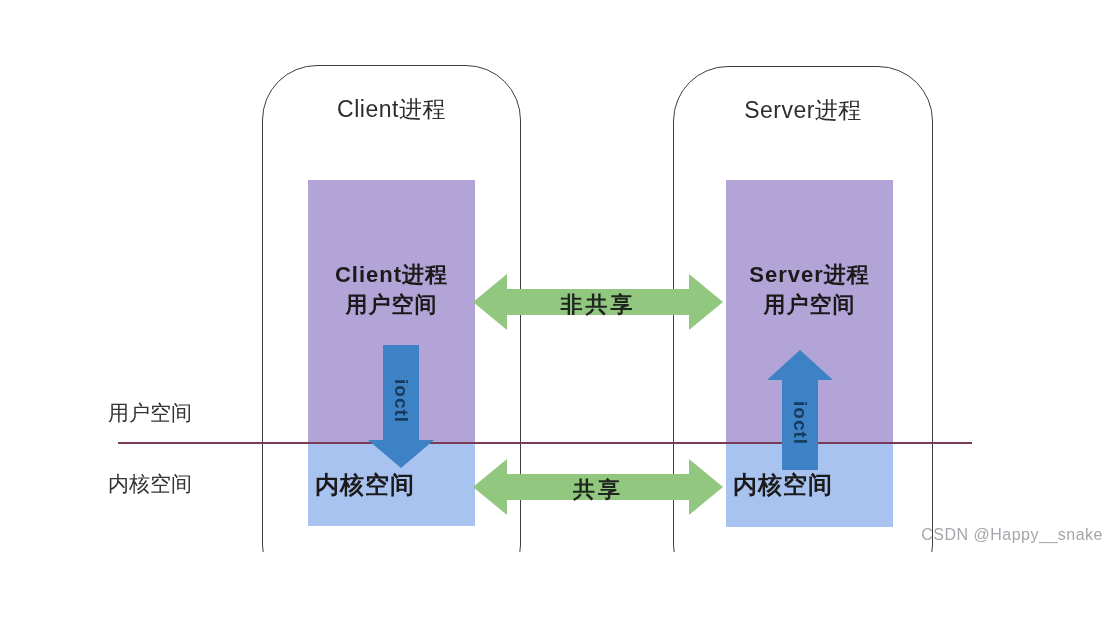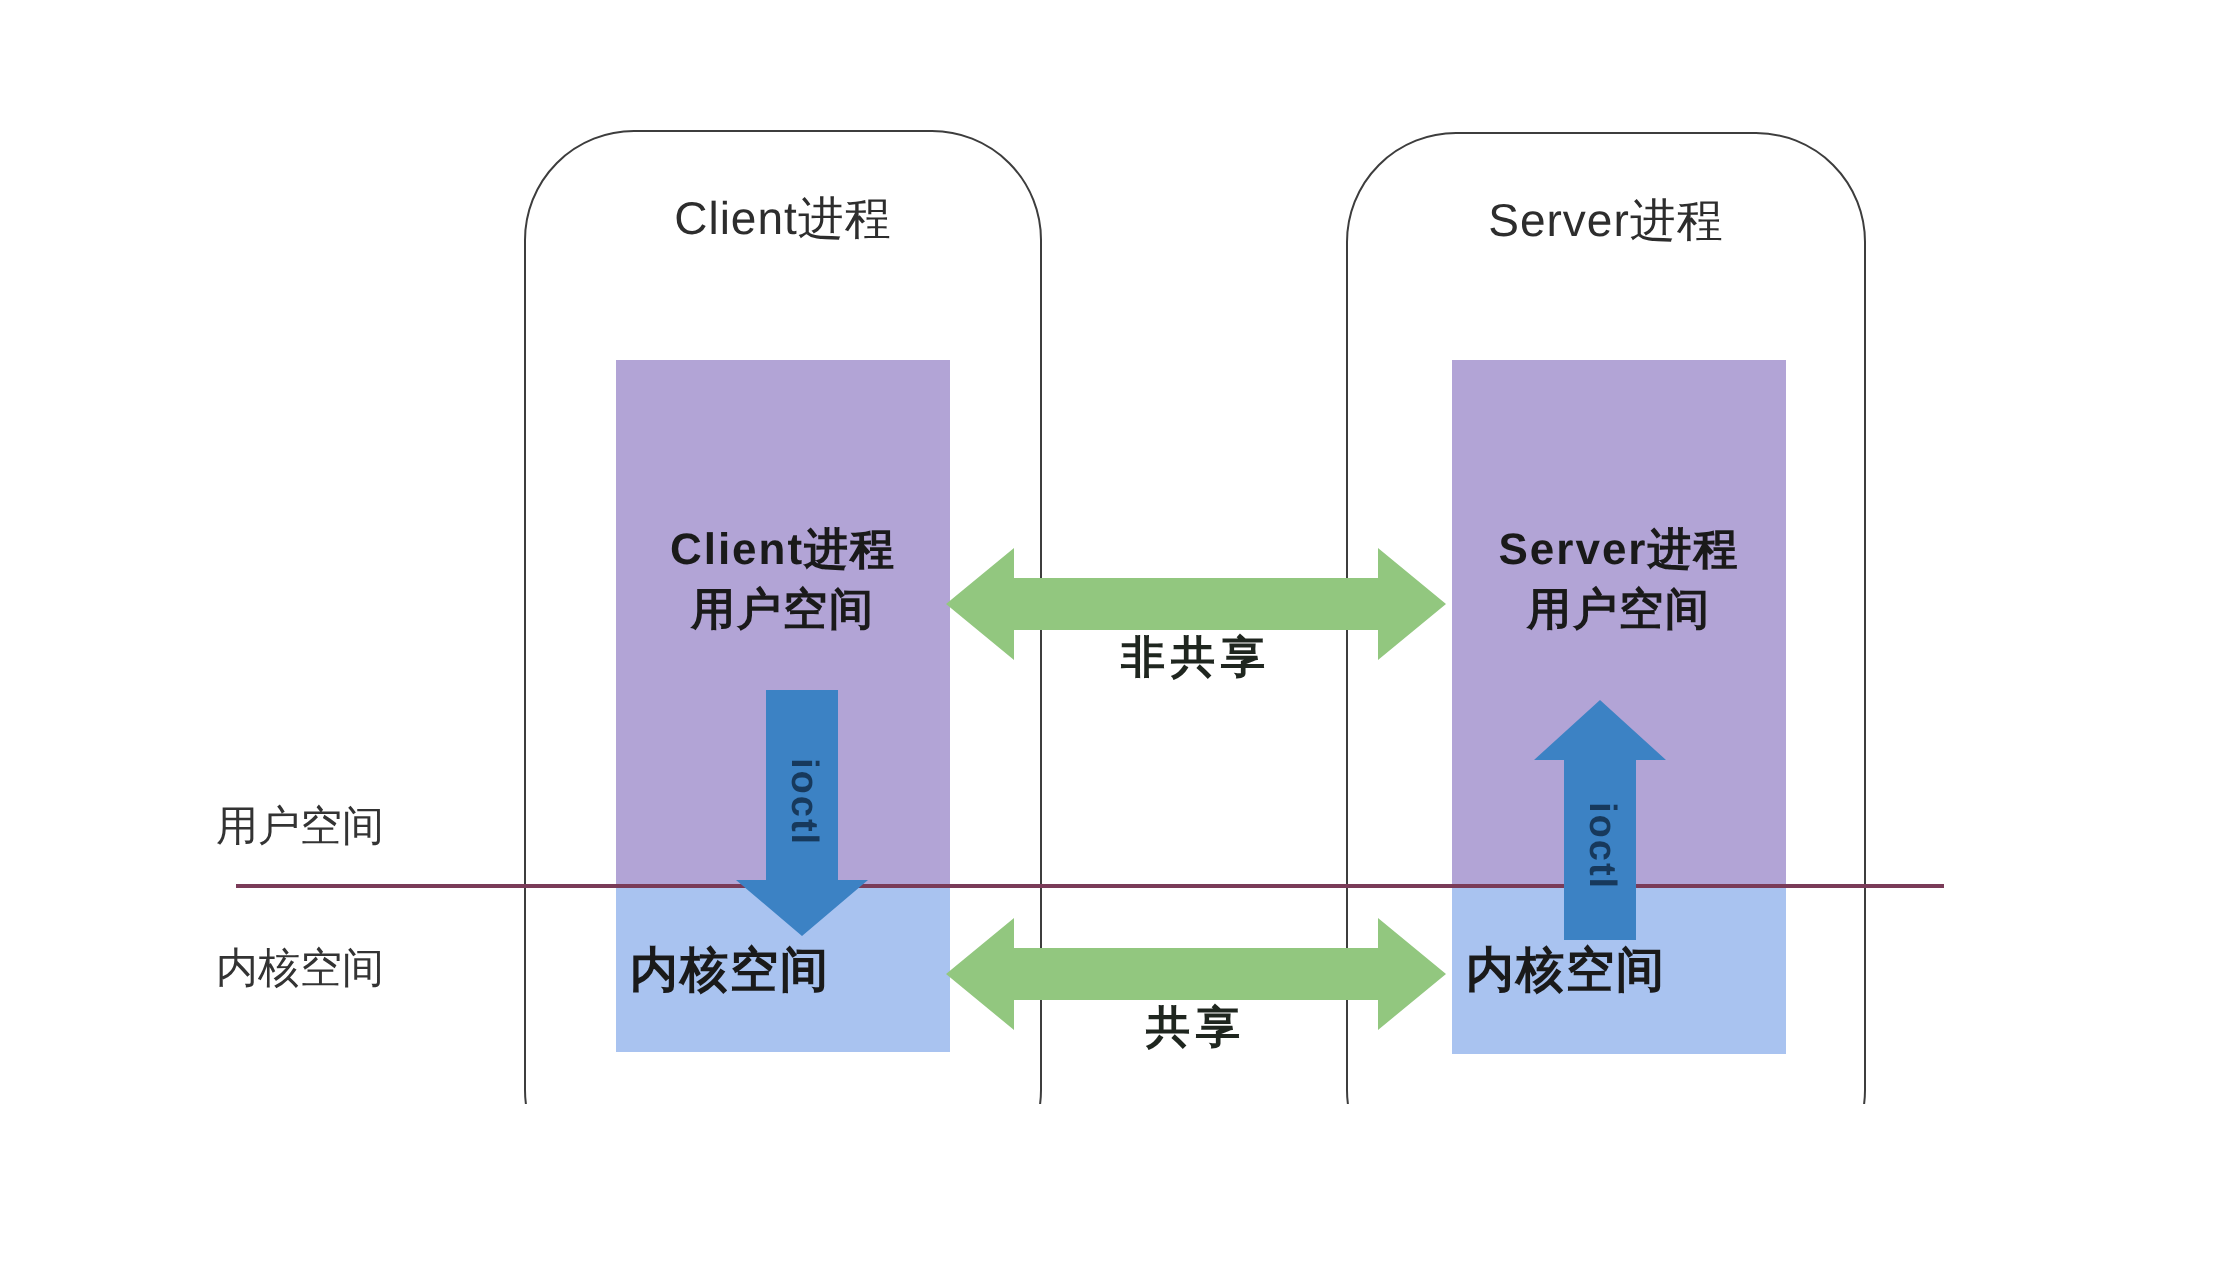--- a/index.html
+++ b/index.html
@@ -16,21 +16,21 @@
   .kernel-space-text{font-size:24px;font-weight:bold;color:#1a1a1a;letter-spacing:1px;}
 
   .divider-line{position:absolute;left:118px;top:442px;width:854px;height:1.5px;background:var(--divider-line,#7a3b58);z-index:2;}
 
   .side-label{position:absolute;font-size:21px;color:#333;z-index:2;}
 
   .arrow-svg{position:absolute;z-index:3;display:block;}
   .green-fill{fill:var(--shared-arrow,#92c77f);}
   .blue-fill{fill:var(--ioctl-arrow,#3c82c4);}
 
-  .h-arrow-label{position:absolute;width:250px;text-align:center;font-size:22px;font-weight:bold;color:#1f261f;letter-spacing:3px;z-index:4;margin-top:24px;}
+  .h-arrow-label{position:absolute;width:250px;text-align:center;font-size:22px;font-weight:bold;color:#1f261f;letter-spacing:3px;z-index:4;}
   .ioctl-label{position:absolute;width:36px;display:flex;align-items:center;justify-content:center;writing-mode:vertical-rl;text-orientation:sideways;font-size:19px;font-weight:bold;color:#17395c;letter-spacing:1px;z-index:4;}
 
   .watermark{position:absolute;right:12px;bottom:8px;font-size:16px;color:var(--watermark,#a3a7ab);letter-spacing:.5px;z-index:5;}
 </style>
 </head>
 <body>
 
 <div id="canvas">
 
   <div class="process-rect" style="left:262px;top:65px;width:259px;height:535px;">
@@ -79,14 +79,15 @@
   <svg class="arrow-svg" style="left:368px;top:345px;" width="66" height="123" viewBox="0 0 66 123">
     <polygon class="blue-fill" points="15,0 51,0 51,95 66,95 33,123 0,95 15,95"></polygon>
   </svg>
   <div class="ioctl-label" style="left:383px;top:363px;height:76px;">ioctl</div>
 
   <svg class="arrow-svg" style="left:767px;top:350px;" width="66" height="120" viewBox="0 0 66 120">
     <polygon class="blue-fill" points="33,0 66,30 51,30 51,120 15,120 15,30 0,30"></polygon>
   </svg>
   <div class="ioctl-label" style="left:782px;top:387px;height:72px;">ioctl</div>
 
+  <div class="watermark">CSDN @Happy__snake</div>
 
 </div>
 
 </body></html>

